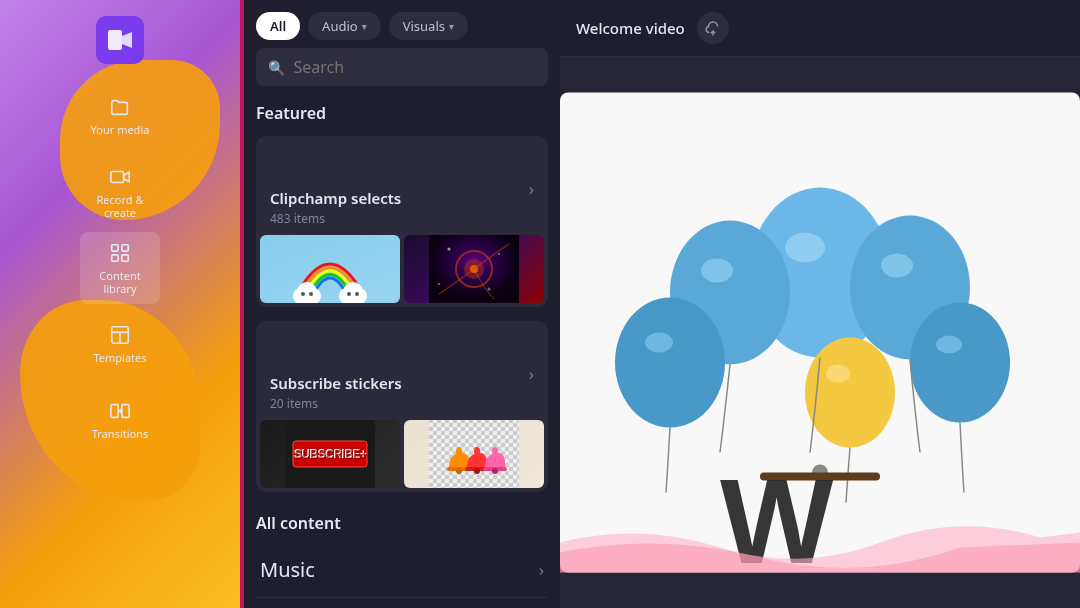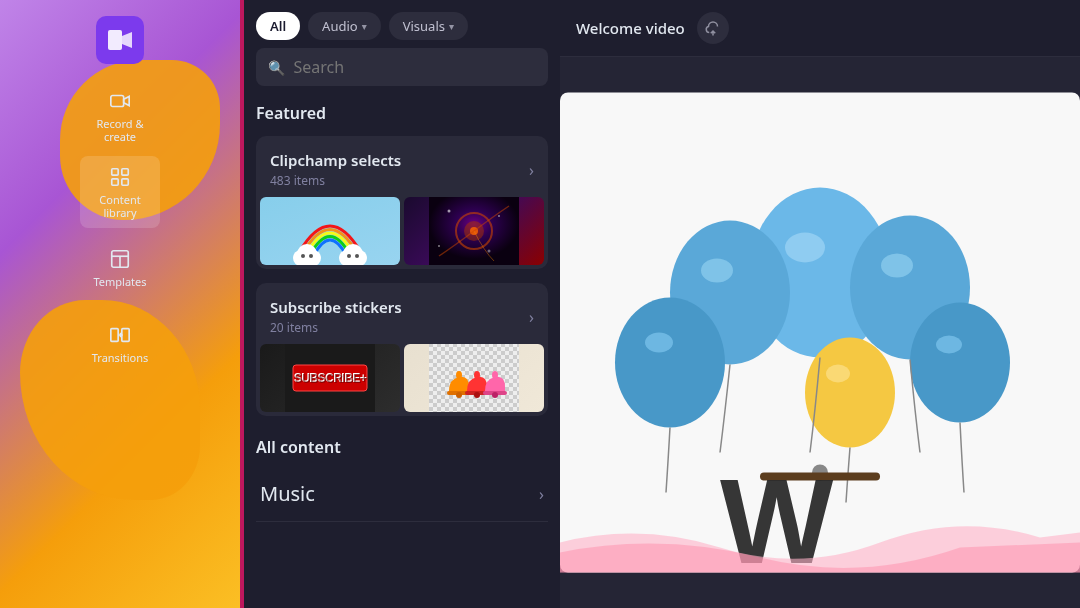--- a/index.html
+++ b/index.html
@@ -242,20 +242,21 @@
       padding: 14px 14px 8px;
       cursor: pointer;
     }
 
     .card-title-area {}
 
     .card-title {
       font-size: 15px;
       font-weight: 600;
       color: #e2e8f0;
+      margin-top: 38px;
     }
 
     .card-subtitle {
       font-size: 12px;
       color: #8080a0;
       margin-top: 2px;
     }
 
     .card-arrow {
       color: #8080a0;
@@ -390,20 +391,28 @@
 
     <div class="app-logo">
       <svg viewBox="0 0 28 28" fill="none" xmlns="http://www.w3.org/2000/svg">
         <rect x="2" y="4" width="14" height="20" rx="2" fill="white" opacity="0.9"></rect>
         <path d="M16 10 L26 6 L26 22 L16 18 Z" fill="white" opacity="0.8"></path>
       </svg>
     </div>
 
     <nav class="sidebar-nav">
 
+      <div class="sidebar-item">
+        <div class="sidebar-item-icon">
+          <svg width="22" height="22" viewBox="0 0 24 24" fill="none" stroke="#e2e8f0" stroke-width="1.8">
+            <path d="M3 7a2 2 0 012-2h4l2 2h7a2 2 0 012 2v9a2 2 0 01-2 2H5a2 2 0 01-2-2V7z"></path>
+          </svg>
+        </div>
+        <span class="sidebar-item-label">Your media</span>
+      </div>
 
       <div class="sidebar-item">
         <div class="sidebar-item-icon">
           <svg width="22" height="22" viewBox="0 0 24 24" fill="none" stroke="#e2e8f0" stroke-width="1.8">
             <rect x="2" y="6" width="14" height="12" rx="2"></rect>
             <path d="M16 10l6-3v10l-6-3V10z"></path>
           </svg>
         </div>
         <span class="sidebar-item-label">Record &amp;
 create</span>

